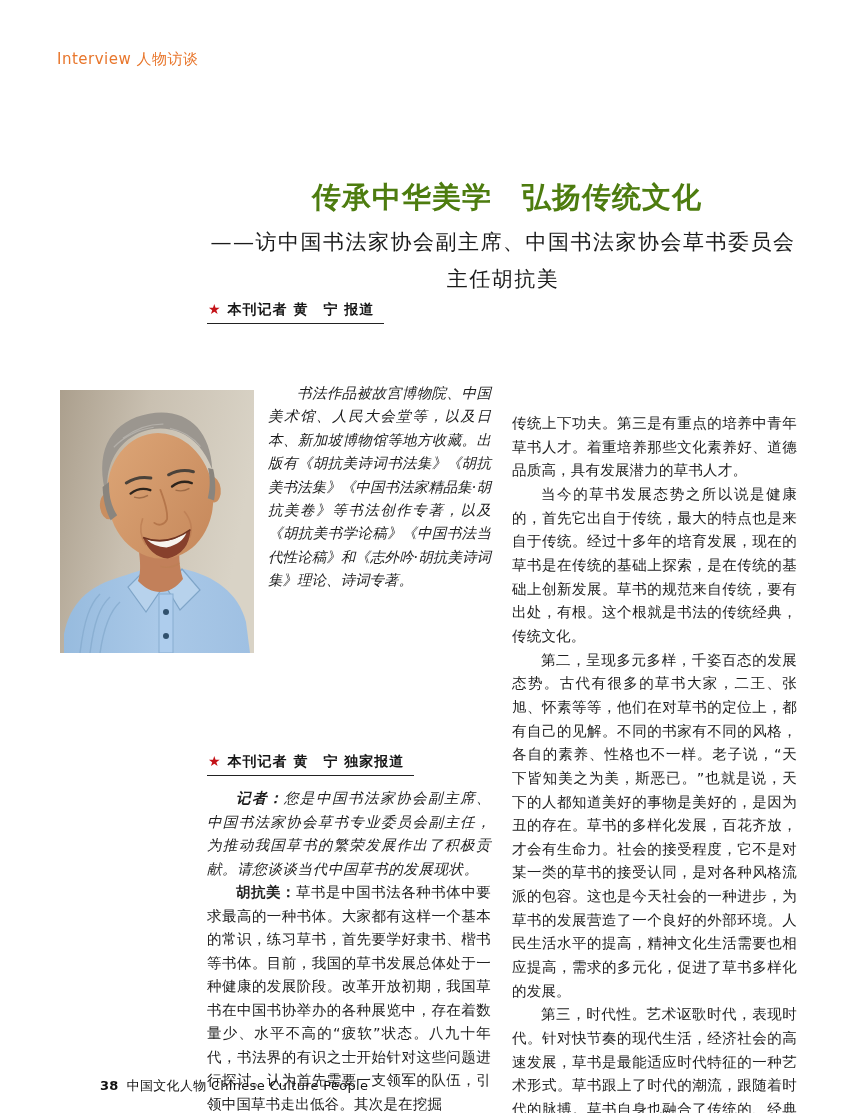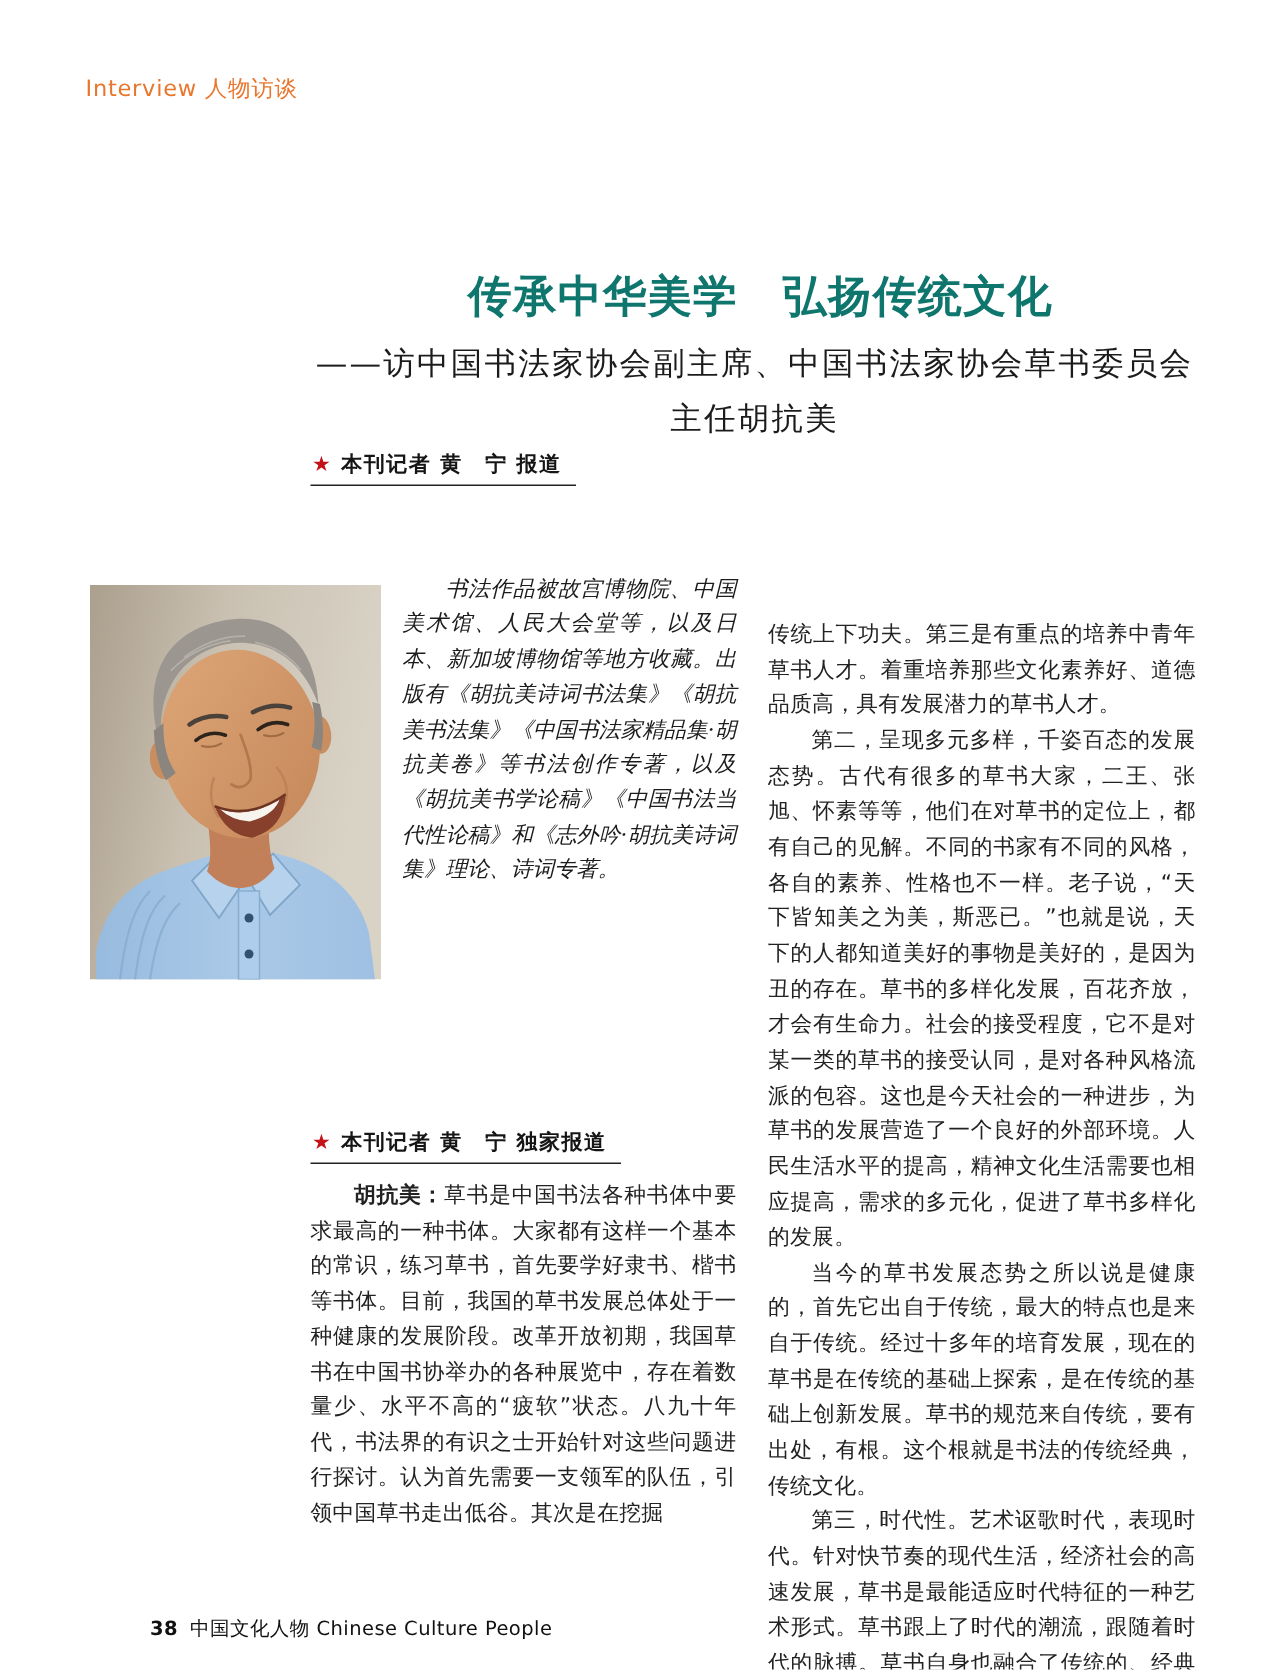--- a/index.html
+++ b/index.html
@@ -8,21 +8,21 @@
     font-family:"DejaVu Sans","Liberation Sans",sans-serif;
     -webkit-font-smoothing:antialiased;overflow:hidden;
   }
   .abs{position:absolute;text-align:center;}
   
   .kicker{left:57px;top:50px;font-size:15px;letter-spacing:.5px;color:#e8762c;}
   
   .title{
     left:207px;top:178px;width:600px;
     font-family:Liberation Mono, monospace;
-    font-size:29px;font-weight:700;color:#0f766e;letter-spacing:1px;
+    font-size:29px;font-weight:700;color:#4d7c0f;letter-spacing:1px;
   }
   .subtitle{
     left:207px;top:224px;width:592px;
     font-family:"DejaVu Serif","Liberation Serif",serif;
     font-size:21px;line-height:37px;color:#1b1b1b;letter-spacing:1.5px;
   }
   .byline{
     display:inline-block;font-size:14px;font-weight:700;color:#151515;
     letter-spacing:1px;border-bottom:1.5px solid #222;padding:0 10px 4px 1px;
   }
@@ -142,26 +142,27 @@
   <p>书法作品被故宫博物院、中国美术馆、人民大会堂等，以及日本、新加坡博物馆等地方收藏。出版有《胡抗美诗词书法集》《胡抗美书法集》《中国书法家精品集·胡抗美卷》等书法创作专著，以及《胡抗美书学论稿》《中国书法当代性论稿》和《志外吟·胡抗美诗词集》理论、诗词专著。</p>
 </div>
 
 <div class="abs byline2">
   <span class="byline">
     <span class="star">★</span><span>本刊记者 黄　宁 独家报道</span>
   </span>
 </div>
 
 <div class="abs qa-col">
+  <p class="q-para"><span class="q-label">记者：</span><span>您是中国书法家协会副主席、中国书法家协会草书专业委员会副主任，为推动我国草书的繁荣发展作出了积极贡献。请您谈谈当代中国草书的发展现状。</span></p>
   <p class="a-para"><span class="a-label">胡抗美：</span><span>草书是中国书法各种书体中要求最高的一种书体。大家都有这样一个基本的常识，练习草书，首先要学好隶书、楷书等书体。目前，我国的草书发展总体处于一种健康的发展阶段。改革开放初期，我国草书在中国书协举办的各种展览中，存在着数量少、水平不高的“疲软”状态。八九十年代，书法界的有识之士开始针对这些问题进行探讨。认为首先需要一支领军的队伍，引领中国草书走出低谷。其次是在挖掘</span></p>
 </div>
 
 <div class="abs right-col">
   <p class="no-indent">传统上下功夫。第三是有重点的培养中青年草书人才。着重培养那些文化素养好、道德品质高，具有发展潜力的草书人才。</p>
+  <p>当今的草书发展态势之所以说是健康的，首先它出自于传统，最大的特点也是来自于传统。经过十多年的培育发展，现在的草书是在传统的基础上探索，是在传统的基础上创新发展。草书的规范来自传统，要有出处，有根。这个根就是书法的传统经典，传统文化。</p>
   <p>第二，呈现多元多样，千姿百态的发展态势。古代有很多的草书大家，二王、张旭、怀素等等，他们在对草书的定位上，都有自己的见解。不同的书家有不同的风格，各自的素养、性格也不一样。老子说，“天下皆知美之为美，斯恶已。”也就是说，天下的人都知道美好的事物是美好的，是因为丑的存在。草书的多样化发展，百花齐放，才会有生命力。社会的接受程度，它不是对某一类的草书的接受认同，是对各种风格流派的包容。这也是今天社会的一种进步，为草书的发展营造了一个良好的外部环境。人民生活水平的提高，精神文化生活需要也相应提高，需求的多元化，促进了草书多样化的发展。</p>
-  <p>当今的草书发展态势之所以说是健康的，首先它出自于传统，最大的特点也是来自于传统。经过十多年的培育发展，现在的草书是在传统的基础上探索，是在传统的基础上创新发展。草书的规范来自传统，要有出处，有根。这个根就是书法的传统经典，传统文化。</p>
   <p>第三，时代性。艺术讴歌时代，表现时代。针对快节奏的现代生活，经济社会的高速发展，草书是最能适应时代特征的一种艺术形式。草书跟上了时代的潮流，跟随着时代的脉搏。草书自身也融合了传统的、经典的，甚至是国外的各种艺术形式的精髓，体现一种新的精神内涵。感动人，鼓舞人，具有一种深入人心的时代语言特点。</p>
 
 </div>
 
 <div class="abs footer">
   <span class="pageno">38</span><span>中国文化人物 Chinese Culture People</span>
 </div>
 
 </body></html>

